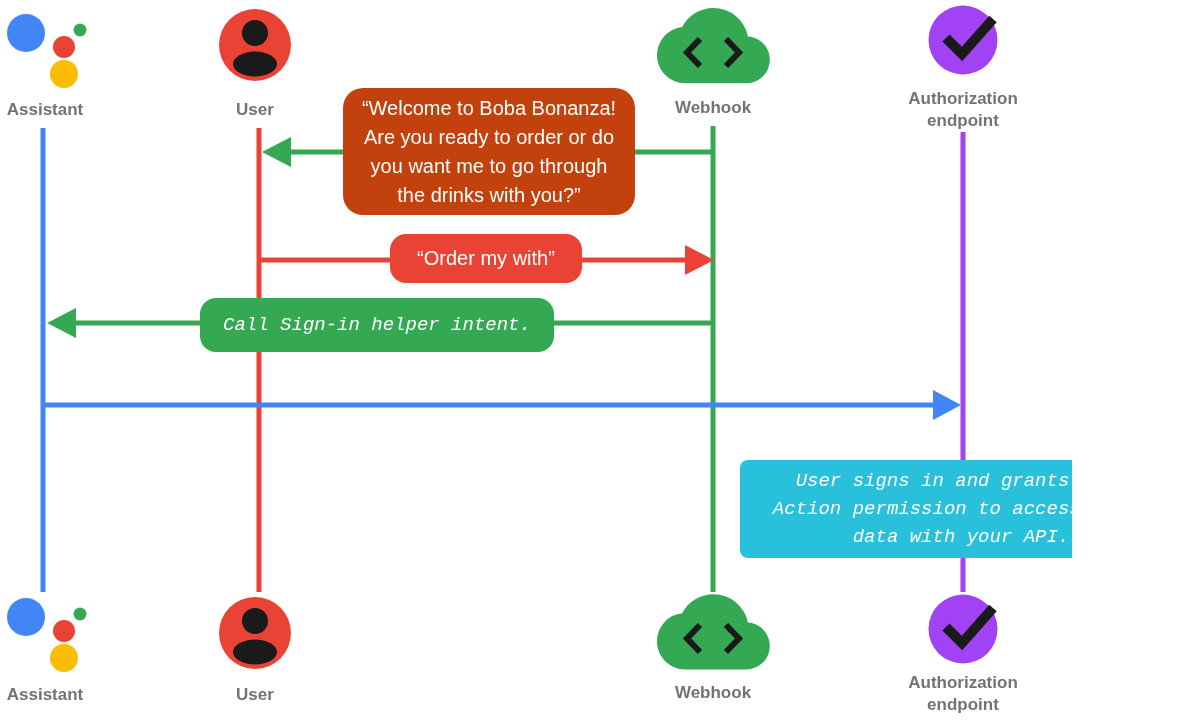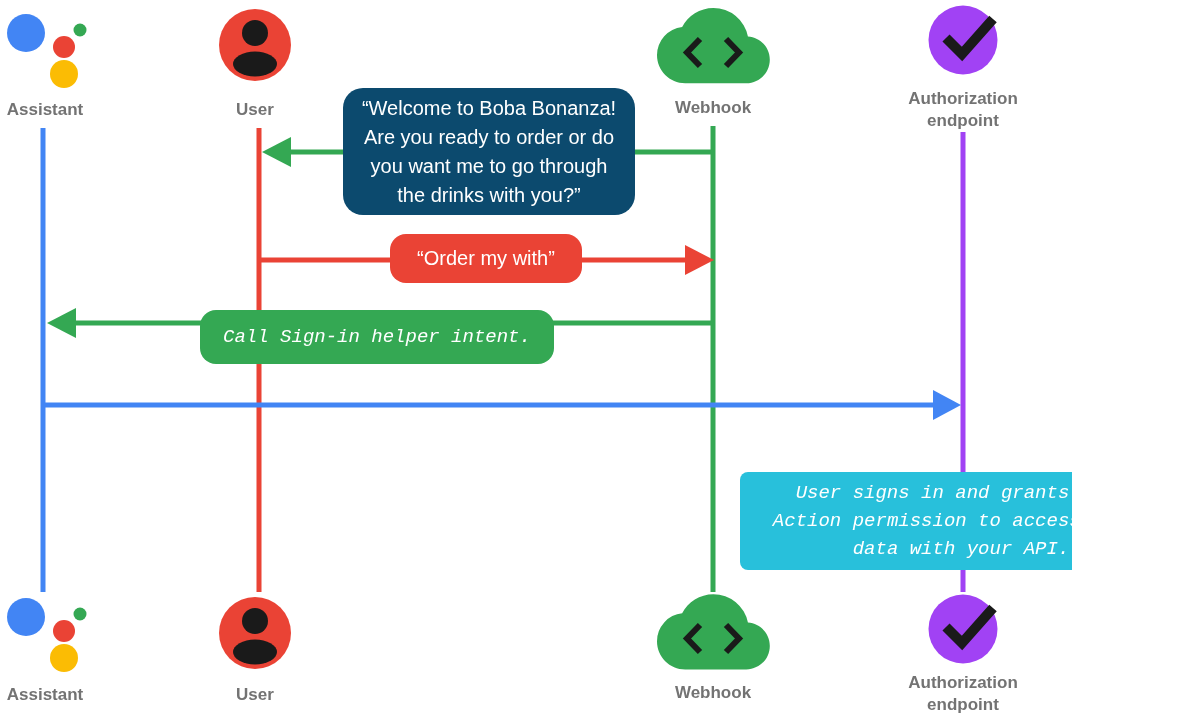--- a/index.html
+++ b/index.html
@@ -9,28 +9,28 @@
   }
   svg.layer{position:absolute;left:0;top:0;}
   .bubble{
     position:absolute;display:flex;align-items:center;justify-content:center;
     text-align:center;color:#ffffff;white-space:pre-line;box-sizing:border-box;
     z-index:2;
   }
   .bubble.sans{font-size:20px;line-height:29px;}
   .bubble.mono{
     font-family:"Liberation Mono","DejaVu Sans Mono",monospace;
-    font-style:italic;font-size:19px;line-height:28px;margin-top:12px;
+    font-style:italic;font-size:19px;line-height:28px;
   }
   .actor-label{
     position:absolute;transform:translateX(-50%);
     color:#737373;font-weight:bold;font-size:17px;line-height:22px;
     text-align:center;white-space:pre-line;z-index:2;
   }
-  #bubble-welcome{left:343px;top:88px;width:292px;height:127px;background:#0c4a6e;border-radius:20px;}
+  #bubble-welcome{left:343px;top:88px;width:292px;height:127px;background:#c2410c;border-radius:20px;}
   #bubble-order{left:390px;top:234px;width:192px;height:49px;background:#EA4335;border-radius:16px;}
   #bubble-signin{left:200px;top:298px;width:354px;height:54px;background:#34A853;border-radius:16px;}
   #bubble-redirect{left:305px;top:368px;width:403px;height:74px;background:#4285F4;border-radius:18px;}
   #bubble-grant{left:740px;top:460px;width:442px;height:98px;background:#28C0DB;border-radius:8px;}
   #lbl-assistant-top{left:45px;top:99px;}
   #lbl-user-top{left:255px;top:99px;}
   #lbl-webhook-top{left:713px;top:97px;}
   #lbl-auth-top{left:963px;top:88px;}
   #lbl-assistant-bottom{left:45px;top:684px;}
   #lbl-user-bottom{left:255px;top:684px;}

